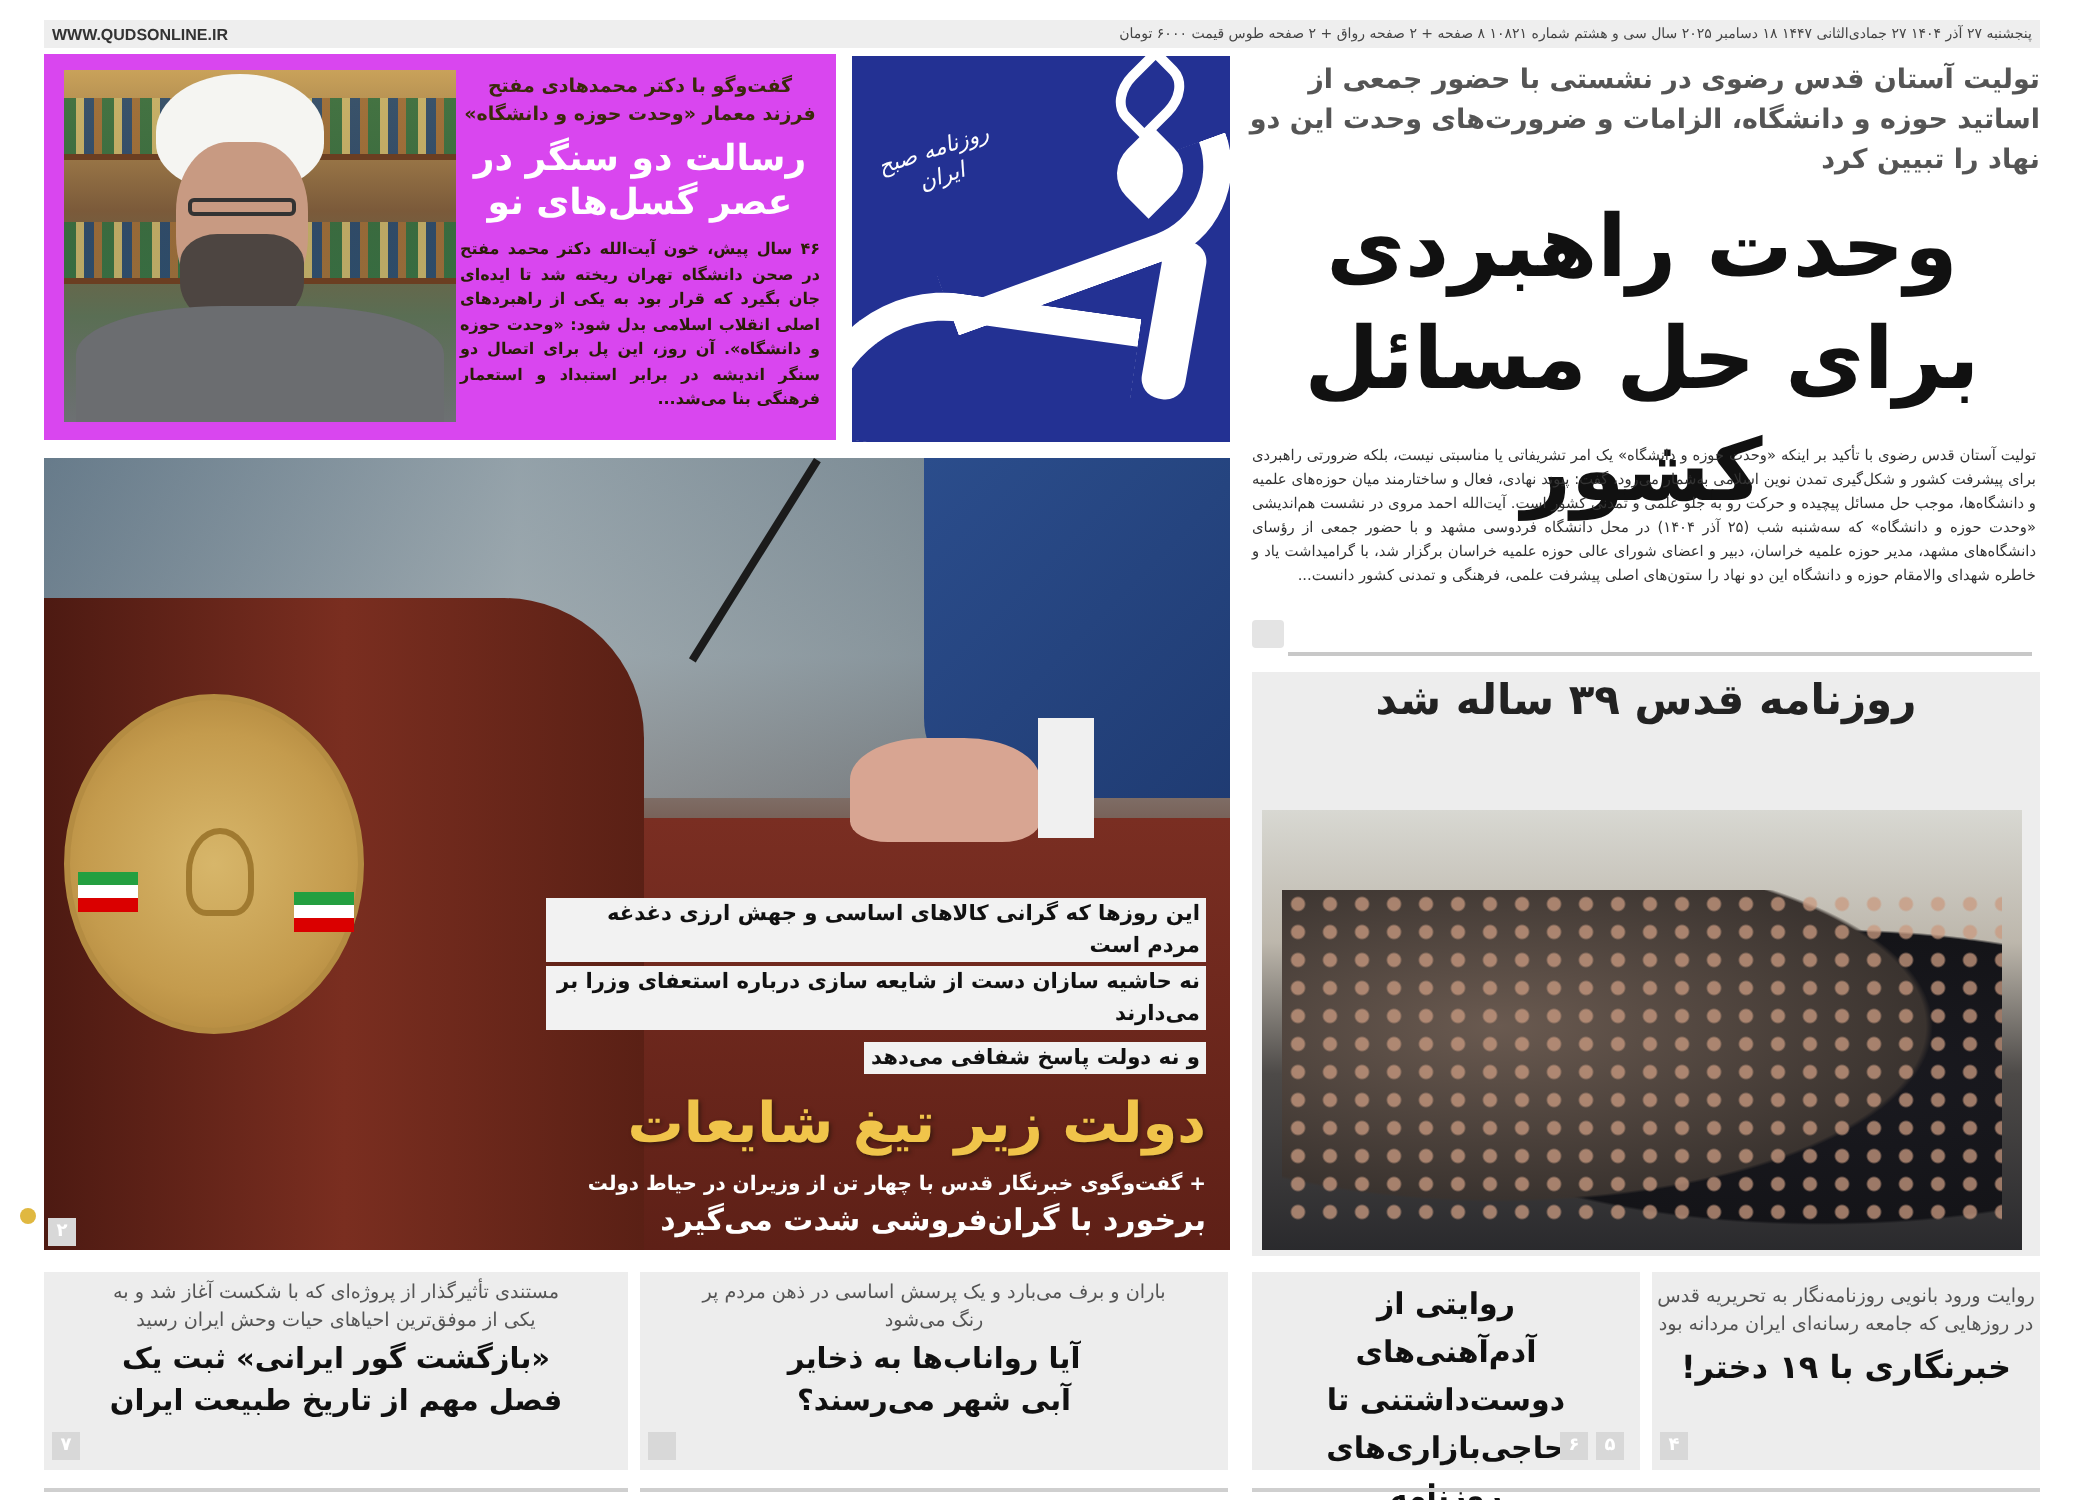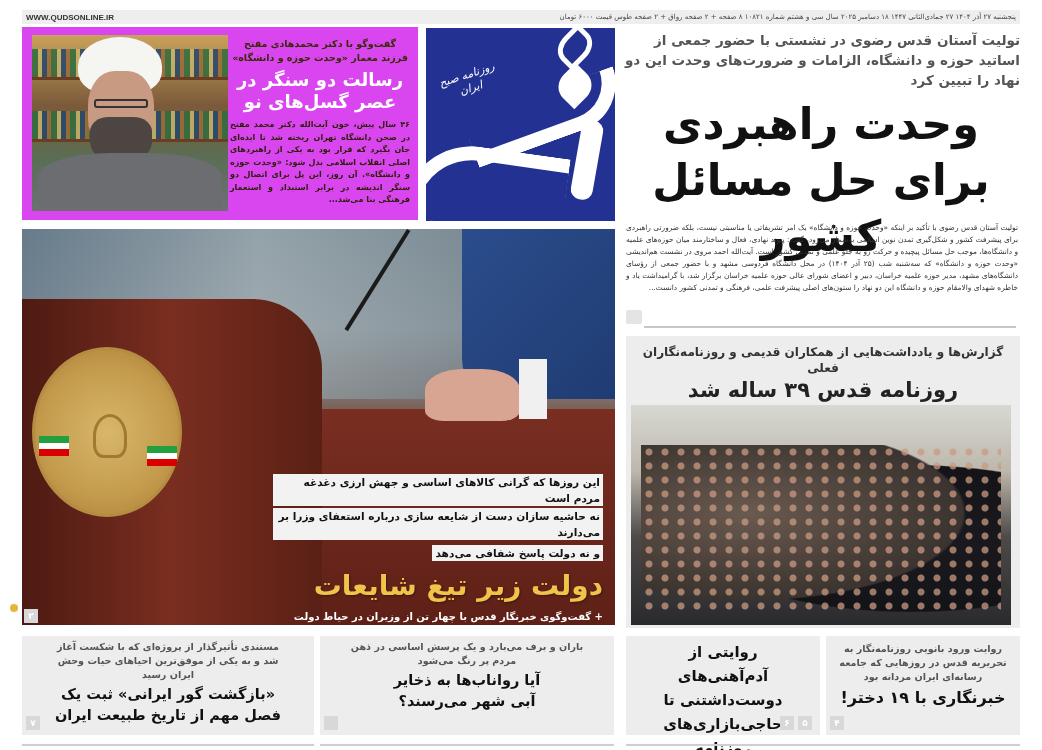--- a/index.html
+++ b/index.html
@@ -49,39 +49,39 @@
   .bigphoto .wall { position:absolute; left:0; top:0; width:100%; height:170px; background: linear-gradient(90deg,#5a6f80 0%,#9aa6ac 40%,#7d8b93 70%,#5e6a73 100%); opacity:.7; }
   .bigphoto .podium { position: absolute; left: 0; top: 70px; width: 300px; height: 330px; background: linear-gradient(90deg,#4d1a12 0%, #7a2e20 50%, #5a2015 100%); border-radius: 0 70px 0 0; }
   .bigphoto .desk { position: absolute; left: 290px; top: 180px; width: 320px; height: 230px; background: linear-gradient(180deg,#7a2e22 0%,#5c1f16 100%); }
   .bigphoto .seal { position: absolute; left: 10px; top: 118px; width: 150px; height: 170px; border-radius: 50%; background: radial-gradient(circle,#d7b66a 0%,#c49b4d 60%,#a77c35 100%); border: 3px solid #b48c42; }
   .bigphoto .emblem { position:absolute; left:58px; top:64px; width:34px; height:44px; border:3px solid #a07a30; border-radius:50% 50% 30% 30%; }
   .flag { position:absolute; width:30px; height:20px; background: linear-gradient(180deg,#239f40 0 33%,#fff 33% 66%,#da0000 66%); }
   .bigphoto .mic { position:absolute; left:280px; top:0px; width:4px; height:118px; background:#1b1b1b; transform: rotate(32deg); transform-origin: top left; left:385px; }
   .bigphoto .suit { position:absolute; left:440px; top:0; width:160px; height:170px; background: linear-gradient(135deg,#2b4d8c,#1f3b72); border-radius: 0 0 0 40px; }
   .bigphoto .hand { position:absolute; left:403px; top:140px; width:95px; height:52px; background:#d8a592; border-radius: 40% 40% 20% 20%; }
   .bigphoto .cuff { position:absolute; left:497px; top:130px; width:28px; height:60px; background:#f0f0f0; }
-  .bigphoto .overlay { position: absolute; right: 12px; top: 245px; width: 330px; }
+  .bigphoto .overlay { position: absolute; right: 12px; top: 220px; width: 330px; }
   .overlay .hl { display: inline-block; background: #f2f2f2; color: #111; font-size: 10.6px; font-weight: bold; line-height: 16px; padding: 0 3px; margin-bottom: 2px; }
   .overlay .lines { text-align: right; direction: rtl; }
   .overlay .title { font-size: 28px; font-weight: bold; color: #f0c44a; line-height: 38px; text-align: right; text-shadow: 1px 1px 2px #3a1a10; margin-top: 4px; }
   .overlay .sub { font-size: 10px; font-weight: bold; color: #ffffff; line-height: 15px; text-align: right; margin-top: 4px; }
   .overlay .subtitle { font-size: 15px; font-weight: bold; color: #ffffff; line-height: 20px; text-align: right; }
   .pagebadge { position: absolute; width: 14px; height: 14px; background: #d8d8d8; color: #fff; font-size: 9px; font-weight: bold; line-height: 14px; text-align: center; }
 
   
   .annbox { left: 626px; top: 336px; width: 394px; height: 292px; background: #ededed; }
   .annbox .kicker { font-size: 12px; font-weight: bold; color: #333; text-align: center; margin-top: 8px; line-height: 16px; }
   .annbox .title { font-size: 21px; font-weight: bold; color: #222; text-align: center; line-height: 28px; }
   .annbox .photo { position: absolute; left: 5px; top: 69px; width: 380px; height: 220px; background: linear-gradient(180deg,#d8d8d2 0%, #bdb7ac 30%, #4d4a48 60%, #2a2a2d 100%); overflow: hidden; }
   .annbox .crowd { position:absolute; left:10px; top:40px; width:360px; height:170px; background: radial-gradient(ellipse at 30% 40%,#6a5a50 0%,#3a332f 60%,transparent 61%), radial-gradient(ellipse at 75% 55%,#1a1a20 0%,#141418 55%,transparent 56%); }
   .annbox .heads { position:absolute; left:10px; top:40px; width:360px; height:170px; background-image: radial-gradient(circle,#c99a80 0 3px,transparent 4px); background-size: 16px 14px; opacity:.75; }
 
   
   .teaser { position: absolute; top: 636px; height: 99px; background: #ededed; }
-  .teaser .k { font-size: 9.6px; font-weight: bold; color: #555; text-align: center; line-height: 14px; }
+  .teaser .k { font-size: 9.6px; font-weight: normal; color: #555; text-align: center; line-height: 14px; }
   .teaser .t { font-size: 14.5px; font-weight: bold; color: #111; text-align: center; line-height: 21px; }
   .bottomrule { position: absolute; top: 744px; height: 2px; background: #cfcfcf; }
   .ribbon { position:absolute; left:10px; top:604px; width:8px; height:8px; border-radius:50%; background:#e0b840; }
 </style>
 </head>
 <body>
 
 <div class="abs topbar">
   <span class="site">WWW.QUDSONLINE.IR</span>
   <span class="info">پنجشنبه ۲۷ آذر ۱۴۰۴   ۲۷ جمادی‌الثانی ۱۴۴۷   ۱۸ دسامبر ۲۰۲۵   سال سی و هشتم   شماره ۱۰۸۲۱   ۸ صفحه + ۲ صفحه رواق + ۲ صفحه طوس   قیمت ۶۰۰۰ تومان</span>
@@ -144,21 +144,20 @@
     </div>
     <div class="title">دولت زیر تیغ شایعات</div>
     <div class="sub">+ گفت‌وگوی خبرنگار قدس با چهار تن از وزیران در حیاط دولت</div>
     <div class="subtitle">برخورد با گران‌فروشی شدت می‌گیرد</div>
   </div>
   <div class="pagebadge" style="left:2px; top:380px;">۲</div>
 </div>
 <div class="ribbon"></div>
 
 <div class="abs annbox rtl">
-  <div class="kicker">گزارش‌ها و یادداشت‌هایی از همکاران قدیمی و روزنامه‌نگاران فعلی</div>
   <div class="title">روزنامه قدس ۳۹ ساله شد</div>
   <div class="photo">
     <div class="crowd"></div>
     <div class="heads"></div>
   </div>
 </div>
 
 <div class="teaser rtl" style="left:826px; width:194px; padding-top:6px;">
   <div class="k">روایت ورود بانویی روزنامه‌نگار به تحریریه قدس در روزهایی که جامعه رسانه‌ای ایران مردانه بود</div>
   <div class="t" style="font-size:16px; margin-top:3px;">خبرنگاری با ۱۹ دختر!</div>

